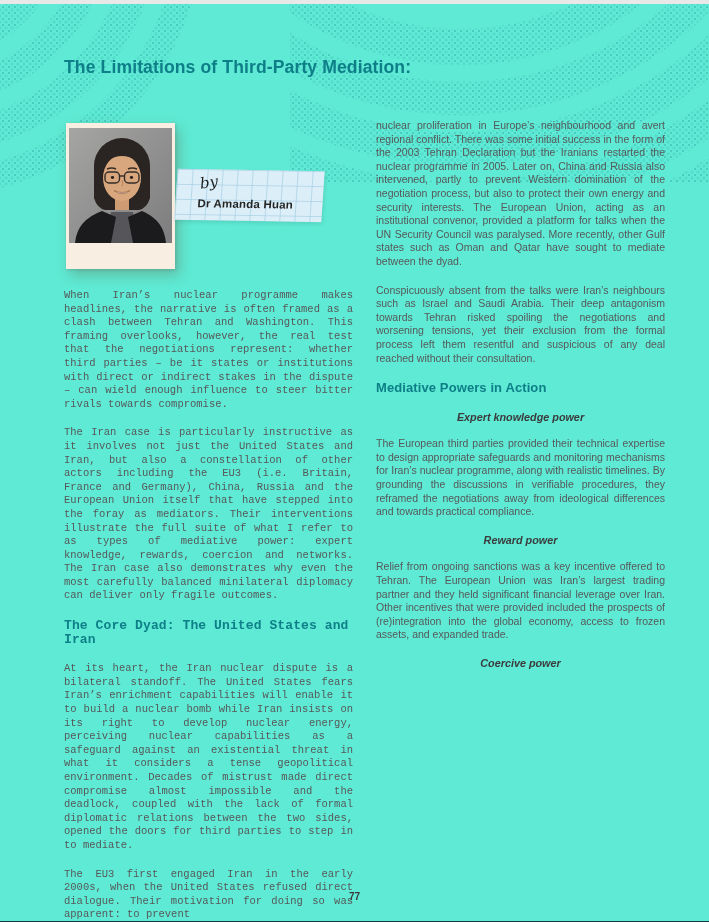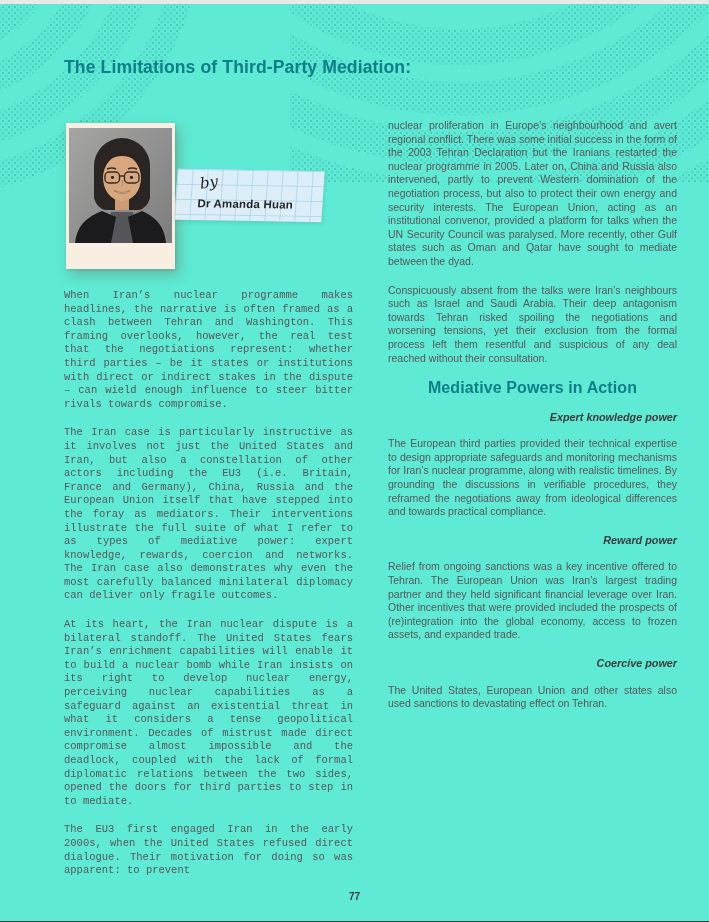--- a/index.html
+++ b/index.html
@@ -86,29 +86,29 @@
     white-space:nowrap;
   }
 
   
   .col {
     position:absolute; z-index:2; width:289px;
     color:#57585A; font-size:10.5px; line-height:13.6px;
     text-align:justify;
   }
   .col-left  { left:64px;  top:285px;font-family:Liberation Mono, monospace; }
-  .col-right { left:388px; top:115px; }
+  .col-right { left:376px; top:115px; }
   .col p { margin:0 0 15px 0; }
   .col .section {
-    color:#0E7F88; font-weight:700; font-size:16px;
-    margin:16px 0 16px 0; text-align:center; letter-spacing:0.1px;
+    color:#0E7F88; font-weight:700; font-size:13px;
+    margin:16px 0 16px 0; text-align:left; letter-spacing:0.1px;
   }
   .col .sub {
     color:#3B3B3D; font-weight:700; font-style:italic; font-size:10.8px;
-    margin:14px 0 13px 0; text-align:right;
+    margin:14px 0 13px 0; text-align:center;
   }
 
   
   .page-number {
     position:absolute; z-index:2; left:0; right:0; bottom:24px;
     text-align:center; font-size:10px; font-weight:700; color:#39393B;
   }
   .footer-bar {
     position:absolute; z-index:2; left:0; right:0; bottom:0; height:5px;
     background:#103A40;
@@ -167,32 +167,32 @@
   </div>
 
   <div class="tape">
     <span class="by">by</span>
     <span class="author-name">Dr Amanda Huan</span>
   </div>
 
   <div class="col col-left">
     <p>When Iran’s nuclear programme makes headlines, the narrative is often framed as a clash between Tehran and Washington. This framing overlooks, however, the real test that the negotiations represent: whether third parties – be it states or institutions with direct or indirect stakes in the dispute – can wield enough influence to steer bitter rivals towards compromise.</p>
     <p>The Iran case is particularly instructive as it involves not just the United States and Iran, but also a constellation of other actors including the EU3 (i.e. Britain, France and Germany), China, Russia and the European Union itself that have stepped into the foray as mediators. Their interventions illustrate the full suite of what I refer to as types of mediative power: expert knowledge, rewards, coercion and networks. The Iran case also demonstrates why even the most carefully balanced minilateral diplomacy can deliver only fragile outcomes.</p>
+    <div class="section">The Core Dyad: The United States and Iran</div>
     <p>At its heart, the Iran nuclear dispute is a bilateral standoff. The United States fears Iran’s enrichment capabilities will enable it to build a nuclear bomb while Iran insists on its right to develop nuclear energy, perceiving nuclear capabilities as a safeguard against an existential threat in what it considers a tense geopolitical environment. Decades of mistrust made direct compromise almost impossible and the deadlock, coupled with the lack of formal diplomatic relations between the two sides, opened the doors for third parties to step in to mediate.</p>
     <p>The EU3 first engaged Iran in the early 2000s, when the United States refused direct dialogue. Their motivation for doing so was apparent: to prevent</p>
   </div>
 
   <div class="col col-right">
     <p>nuclear proliferation in Europe’s neighbourhood and avert regional conflict. There was some initial success in the form of the 2003 Tehran Declaration but the Iranians restarted the nuclear programme in 2005. Later on, China and Russia also intervened, partly to prevent Western domination of the negotiation process, but also to protect their own energy and security interests. The European Union, acting as an institutional convenor, provided a platform for talks when the UN Security Council was paralysed. More recently, other Gulf states such as Oman and Qatar have sought to mediate between the dyad.</p>
     <p>Conspicuously absent from the talks were Iran’s neighbours such as Israel and Saudi Arabia. Their deep antagonism towards Tehran risked spoiling the negotiations and worsening tensions, yet their exclusion from the formal process left them resentful and suspicious of any deal reached without their consultation.</p>
     <div class="section">Mediative Powers in Action</div>
     <div class="sub">Expert knowledge power</div>
     <p>The European third parties provided their technical expertise to design appropriate safeguards and monitoring mechanisms for Iran’s nuclear programme, along with realistic timelines. By grounding the discussions in verifiable procedures, they reframed the negotiations away from ideological differences and towards practical compliance.</p>
     <div class="sub">Reward power</div>
     <p>Relief from ongoing sanctions was a key incentive offered to Tehran. The European Union was Iran’s largest trading partner and they held significant financial leverage over Iran. Other incentives that were provided included the prospects of (re)integration into the global economy, access to frozen assets, and expanded trade.</p>
     <div class="sub">Coercive power</div>
-    <p>The United States, European Union and other states also used sanctions to devastating effect on Tehran.</p>
   </div>
 
   <div class="page-number">77</div>
   <div class="footer-bar"></div>
 
 </div>
 
 </body></html>

